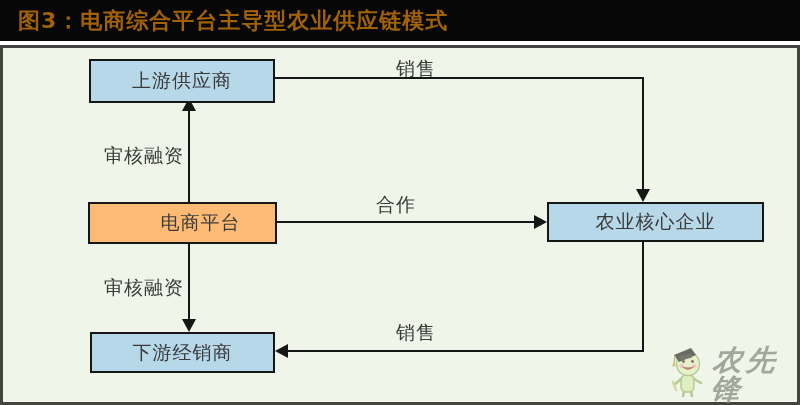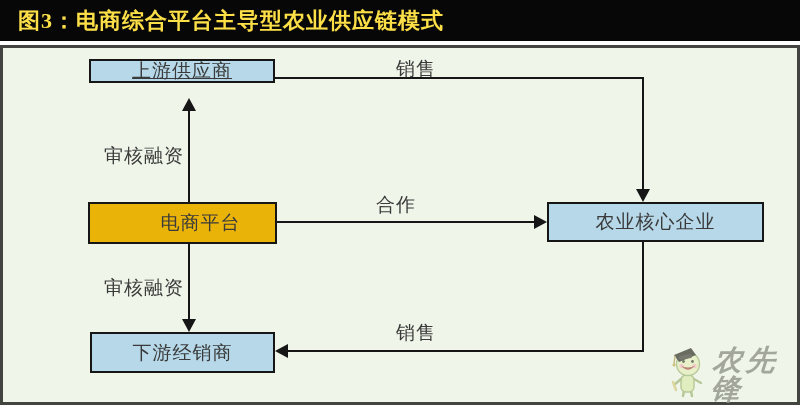--- a/index.html
+++ b/index.html
@@ -12,43 +12,42 @@
   }
 
   
   .titlebar {
     position:absolute; left:0; top:0; width:800px; height:41px;
     background:#070707;
     display:flex; align-items:center;
     padding-left:18px;
   }
   .titlebar .title-text {
-    color:#fde047; font-size:22px; font-weight:bold; letter-spacing:1px;
+    color:#a16207; font-size:22px; font-weight:bold; letter-spacing:1px;
     white-space:nowrap;
-    font-family:Liberation Serif, serif;
   }
 
   
   .canvas {
     position:absolute; left:0; top:45px; width:800px; height:360px;
     background:#eff5e8;
     border:3px solid #43433f;
   }
 
   
   .node {
     position:absolute;
     display:flex; align-items:center; justify-content:center;
     border:2px solid #161616;
     font-size:19px; color:#3a3a3a; letter-spacing:1px;
     z-index:3;
   }
   .node.blue { background:#b6d8e9; }
-  .node.pink { background:#eab308;padding-left:36px; }
-  #node-upstream   { left:89px;  top:59px;  width:186px; height:24px;text-decoration:underline; }
+  .node.pink { background:#fdba74;padding-left:36px; }
+  #node-upstream   { left:89px;  top:59px;  width:186px; height:44px; }
   #node-platform   { left:88px;  top:202px; width:189px; height:42px; }
   #node-downstream { left:90px;  top:332px; width:185px; height:41px;align-items:center; }
   #node-core       { left:547px; top:202px; width:217px; height:40px; }
 
   
   .line { position:absolute; background:#161616; z-index:1; }
   .line.v { width:2px; }
   .line.h { height:2px; }
   #ln-up        { left:188px; top:110px; height:92px;  }
   #ln-down      { left:188px; top:244px; height:78px;  }

